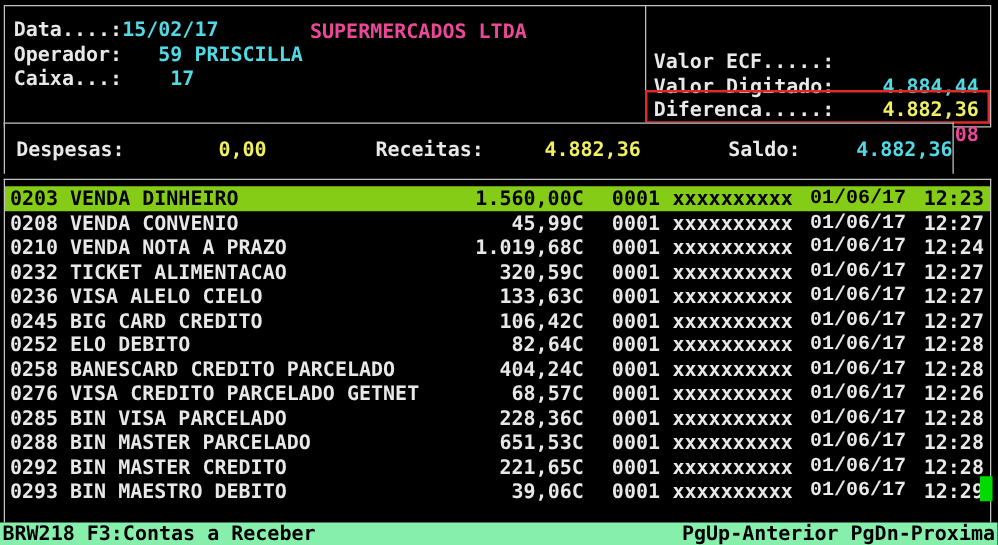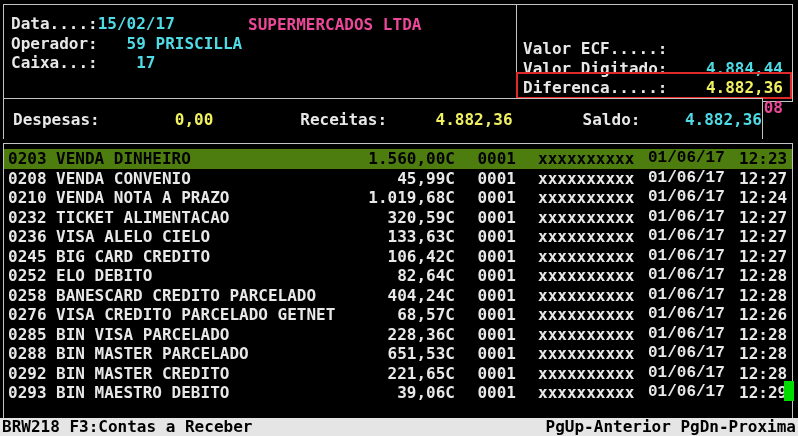--- a/index.html
+++ b/index.html
@@ -40,34 +40,34 @@
   .s-lbl-saldo{width:58px;margin-left:70px;}
   .s-lbl-receitas{margin-left:87px;}
   .s-v1{width:114px;text-align:right;}
   .s-v2{width:126px;text-align:right;}
   .s-v3{width:122px;text-align:right;}
 
   
   #table{left:3px;top:143px;width:790px;height:275px;border-bottom:none;}
   #rows{padding-top:5px;}
   .trow{display:flex;height:19.5px;line-height:19.5px;padding:0 5px 0 4px;color:#E8E8E8;}
-  .trow.sel{background:#4d7c0f;color:#000;}
+  .trow.sel{background:#84cc16;color:#000;}
   .c-code{width:48px;}
   .c-desc{flex:1;white-space:pre;overflow:hidden;}
   .c-val{width:120px;text-align:right;}
   .c-doc{width:39px;text-align:right;margin-left:22px;}
-  .c-ref{width:97px;margin-left:22px;}
+  .c-ref{width:97px;margin-left:10px;}
   .c-date{width:78px;margin-left:13px;font-family:Liberation Mono, monospace;}
   .c-time{width:48px;margin-left:13px;}
   #cursor{position:absolute;right:-2px;top:237px;width:10px;height:20px;background:#00DC00;z-index:5;}
 
   
   #statusbar{
     position:absolute;left:0;top:418px;width:798px;height:18px;
-    background:#e5e5e5;color:#000;display:flex;justify-content:space-between;
+    background:#86efac;color:#000;display:flex;justify-content:space-between;
     line-height:18px;padding:0 2px;box-sizing:border-box;
   }
   #statusbar .grp{display:flex;}
   #statusbar .gap{margin-left:9.6px;}
 </style>
 </head>
 <body>
 
 <div>
 

